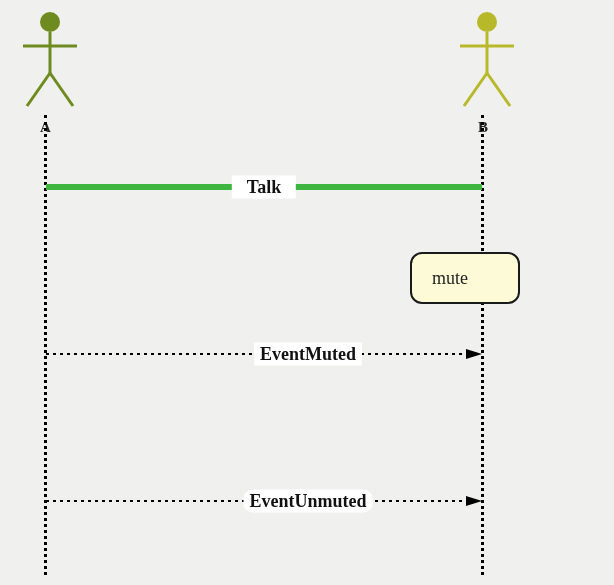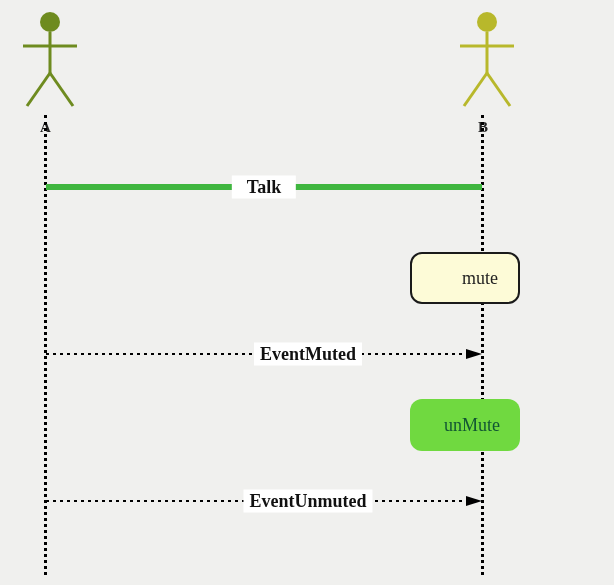--- a/index.html
+++ b/index.html
@@ -55,21 +55,21 @@
     transform: translate(-50%, -50%);
   }
   .node-box {
     position: absolute;
     border-radius: 12px;
     font-family: Georgia, serif;
     font-size: 18px;
     color: #222;
     display: flex;
     align-items: center;
-    justify-content: flex-end;
+    justify-content: flex-start;
     padding: 0 20px;
     height: 52px;
     min-width: 110px;
   }
   .node-mute {
     background: #fdfbd7;
     border: 2.5px solid #1a1a1a;
   }
   .node-unmute {
     background: #70d940;
@@ -128,23 +128,20 @@
   <div class="node-box node-mute" style="left:410px; top:252px;">
     <span>mute</span>
   </div>
 
   <svg class="arrow" style="left:46px; top:349px;" width="436" height="14">
     <line x1="0" y1="5" x2="420" y2="5" stroke="#000" stroke-width="2.2" stroke-dasharray="3 4"></line>
     <polygon points="420,0 436,5 420,10" fill="#000"></polygon>
   </svg>
   <div class="evt-label" style="left:264px; top:354px;">EventMuted</div>
 
-  <div class="node-box node-unmute" style="left:410px; top:399px;">
-    <span>unMute</span>
-  </div>
 
   <svg class="arrow" style="left:46px; top:496px;" width="436" height="14">
     <line x1="0" y1="5" x2="420" y2="5" stroke="#000" stroke-width="2.2" stroke-dasharray="3 4"></line>
     <polygon points="420,0 436,5 420,10" fill="#000"></polygon>
   </svg>
-  <div class="evt-label" style="left:264px; top:501px;">EventUnmuted</div>
+  <div class="evt-label" style="left:264px; top:501px;border-radius:9px;">EventUnmuted</div>
 
 </div>
 
 </body></html>

